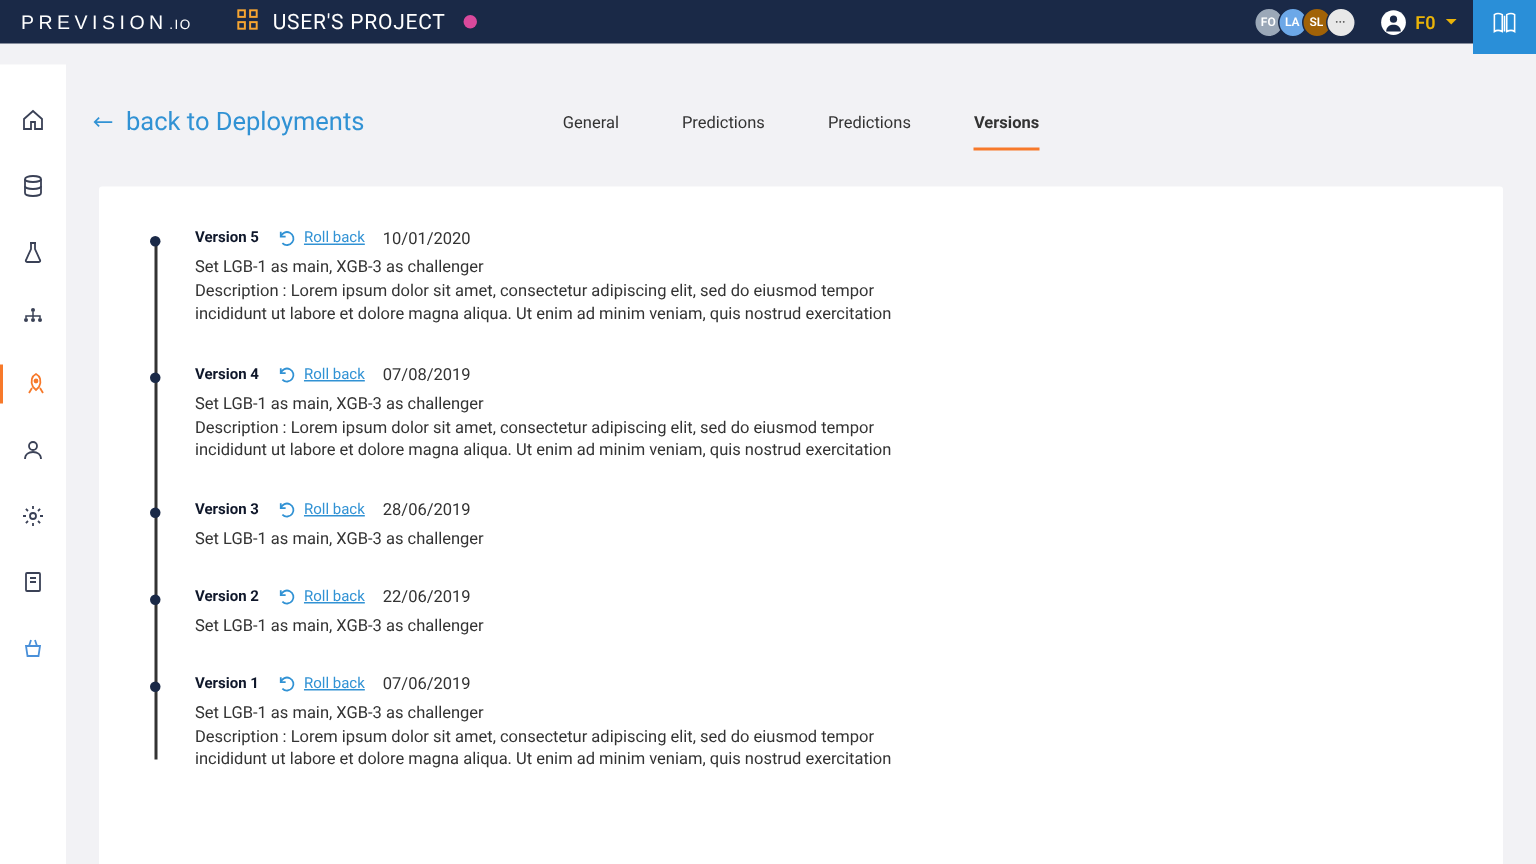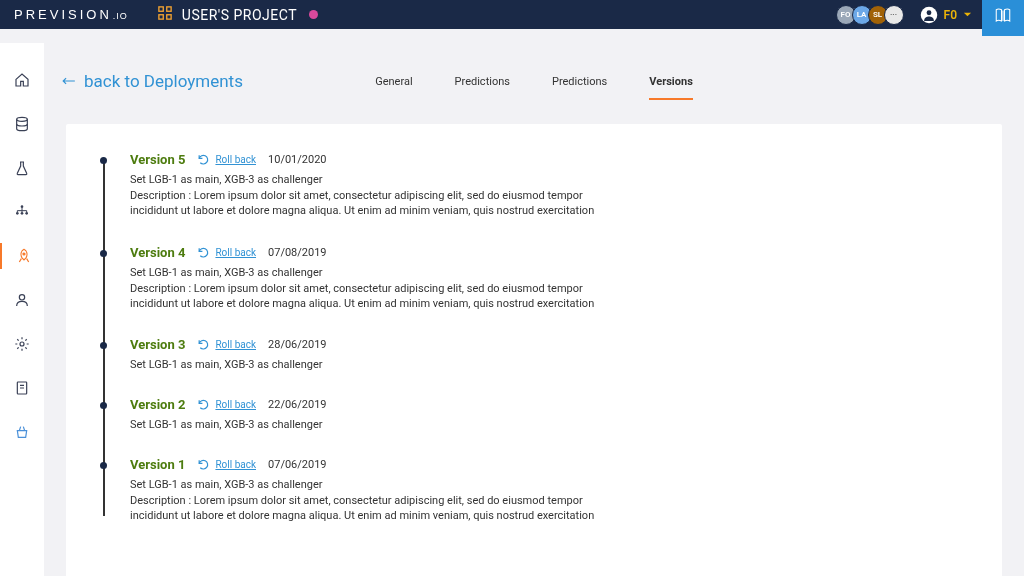--- a/index.html
+++ b/index.html
@@ -199,21 +199,21 @@
     position: absolute;
     left: 0; top: 5px;
     width: 7px; height: 7px;
     border-radius: 50%;
     background: #1a2947;
   }
   .tl-head {
     display: flex; align-items: center; gap: 12px;
     margin-bottom: 6px;
   }
-  .tl-title { font-weight: 700; font-size: 13px; color: #4d7c0f; }
+  .tl-title { font-weight: 700; font-size: 10px; color: #0f172a; }
   .rollback {
     display: inline-flex; align-items: center; gap: 4px;
     color: #3192d4; font-size: 10px;
     text-decoration: underline;
     cursor: pointer;
     justify-content: flex-end;
   }
   .rollback svg { margin-right: 1px; }
   .tl-date { font-size: 11px; color: #333; }
   .tl-sub { font-size: 11px; color: #333; margin-bottom: 3px; }

